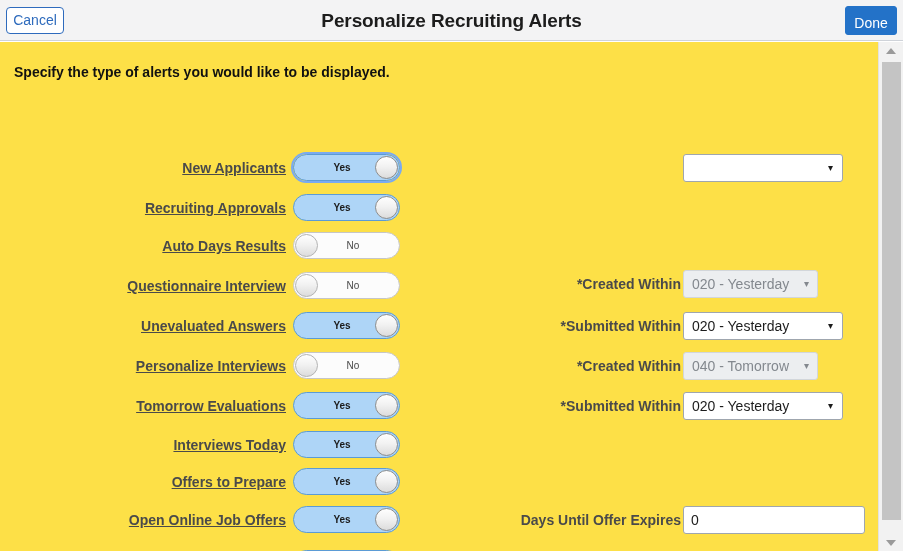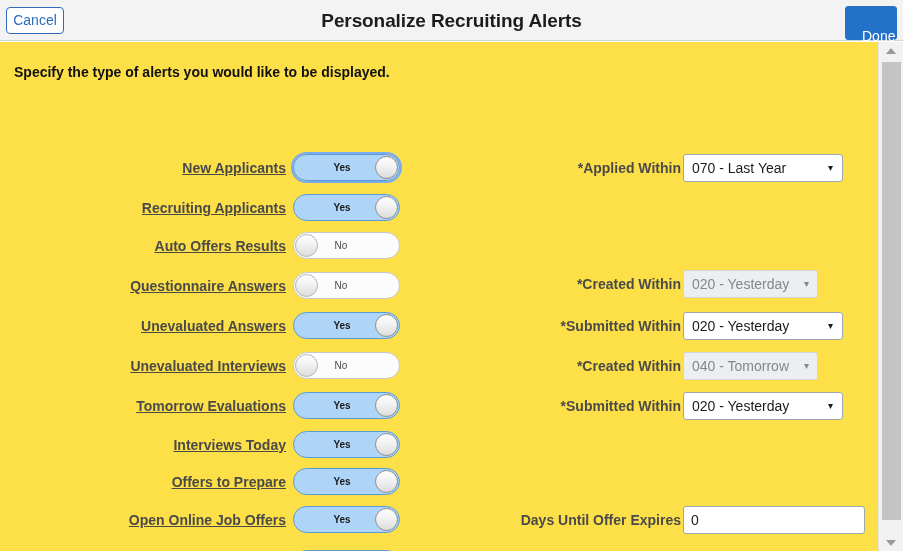--- a/index.html
+++ b/index.html
@@ -55,21 +55,21 @@
     height: 29px;
     background: #2372c8;
     border: 1px solid #2372c8;
     border-radius: 3px;
     color: #ffffff;
     font-size: 14px;
     font-family: "Liberation Sans", sans-serif;
     line-height: 27px;
     text-align: center;
     cursor: pointer;
-    padding: 16px;
+    padding: 3px;
     box-sizing: border-box;
   }
   .page-title {
     position: absolute;
     left: 0; top: 0;
     width: 903px;
     height: 41px;
     line-height: 41px;
     text-align: center;
     font-size: 19px;
@@ -147,21 +147,21 @@
   .toggle.on {
     background: #aed5f7;
     border: 1px solid #5b9bd5;
   }
   .toggle.on .t-text { left: 12px; color: #1b1b1b; }
   .toggle.on .knob { right: 1px; border: 1px solid #8d8d8d; }
   .toggle.off {
     background: #fcfcfc;
     border: 1px solid #c6c6c6;
   }
-  .toggle.off .t-text { right: 22px; color: #4a4a4a; font-weight: normal; padding-left: 25px; }
+  .toggle.off .t-text { right: 10px; color: #4a4a4a; font-weight: normal; padding-left: 25px; }
   .toggle.off .knob { left: 1px; border: 1px solid #b3b3b3; }
   .toggle.focused {
     outline: 2px solid #7aaaf0;
     outline-offset: 0px;
   }
 
   
   .right-row { left: 452px; width: 426px; }
   .right-row .lbl-right {
     position: absolute;
@@ -285,53 +285,53 @@
 
     <div class="row left-row" style="top:112px">
       <span class="lbl-left">New Applicants</span>
       <div class="toggle on focused">
         <span class="t-text">Yes</span>
         <span class="knob"></span>
       </div>
     </div>
 
     <div class="row left-row" style="top:152px">
-      <span class="lbl-left">Recruiting Applicants</span>
+      <span class="lbl-left">Recruiting Approvals</span>
       <div class="toggle on">
         <span class="t-text">Yes</span>
         <span class="knob"></span>
       </div>
     </div>
 
     <div class="row left-row" style="top:190px">
-      <span class="lbl-left">Auto Offers Results</span>
+      <span class="lbl-left">Auto Days Results</span>
       <div class="toggle off">
         <span class="t-text">No</span>
         <span class="knob"></span>
       </div>
     </div>
 
     <div class="row left-row" style="top:230px">
-      <span class="lbl-left">Questionnaire Answers</span>
+      <span class="lbl-left">Questionnaire Interview</span>
       <div class="toggle off">
         <span class="t-text">No</span>
         <span class="knob"></span>
       </div>
     </div>
 
     <div class="row left-row" style="top:270px">
       <span class="lbl-left">Unevaluated Answers</span>
       <div class="toggle on">
         <span class="t-text">Yes</span>
         <span class="knob"></span>
       </div>
     </div>
 
     <div class="row left-row" style="top:310px">
-      <span class="lbl-left">Unevaluated Interviews</span>
+      <span class="lbl-left">Personalize Interviews</span>
       <div class="toggle off">
         <span class="t-text">No</span>
         <span class="knob"></span>
       </div>
     </div>
 
     <div class="row left-row" style="top:350px">
       <span class="lbl-left">Tomorrow Evaluations</span>
       <div class="toggle on">
         <span class="t-text">Yes</span>
@@ -365,23 +365,21 @@
 
     <div class="row left-row" style="top:508px">
       <span class="lbl-left">Hires to Prepare</span>
       <div class="toggle on">
         
         
       </div>
     </div>
 
     <div class="row right-row" style="top:112px">
-      <span class="lbl-right">*Applied Within</span>
       <div class="ddl enabled">
-        <span class="dd-val">070 - Last Year</span>
         <span class="caret">▾</span>
       </div>
     </div>
 
     <div class="row right-row" style="top:228px">
       <span class="lbl-right">*Created Within</span>
       <div class="ddl disabled">
         <span class="dd-val">020 - Yesterday</span>
         <span class="caret">▾</span>
       </div>

